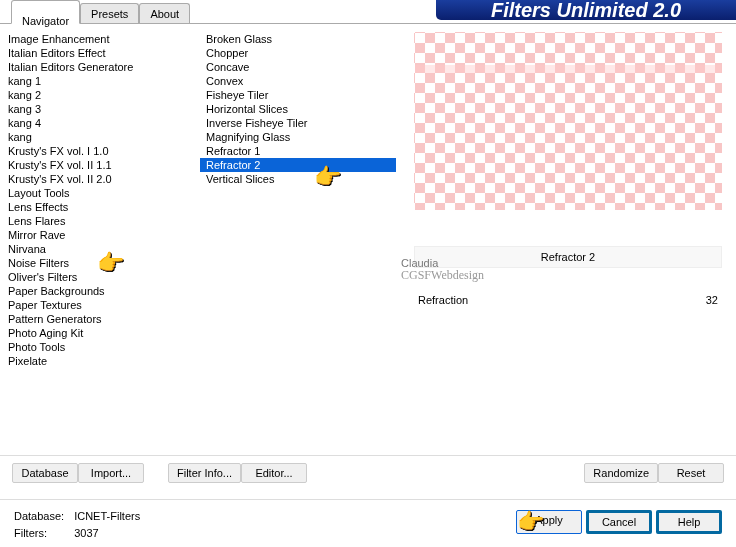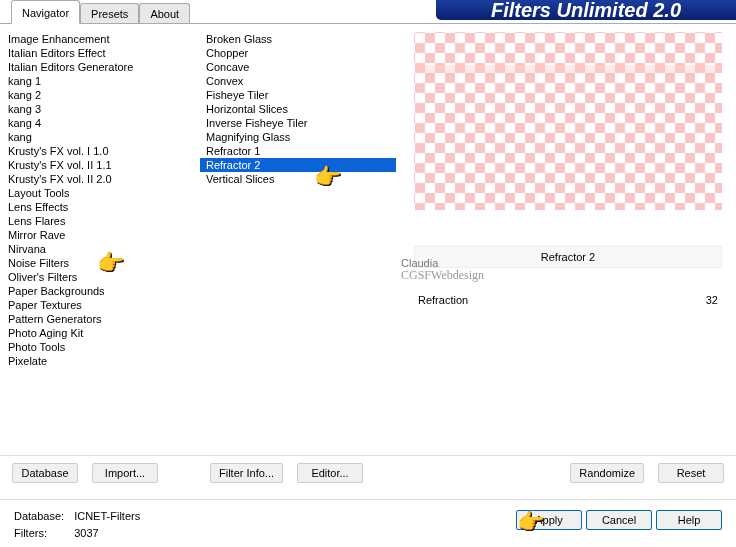--- a/index.html
+++ b/index.html
@@ -1,46 +1,46 @@
 <!DOCTYPE html>
 <html><head>
 <meta charset="utf-8">
 <style>
 *{box-sizing:border-box;margin:0;padding:0;font-family:Tahoma,Arial,sans-serif;font-size:11px}
 body{width:736px;height:547px;background:#fff;overflow:hidden;position:relative}
 .header{display:flex;height:24px}
 .tabs{display:flex;gap:0;padding-left:11px;flex:1}
 .tab{padding:4px 10px;border:1px solid #aaa;border-bottom:none;background:#e8e8e8;border-radius:3px 3px 0 0;cursor:pointer;margin-top:3px;font-size:11px}
-.tab.active{background:#fff;border-bottom:1px solid #fff;position:relative;z-index:2;margin-top:0;padding-top:6px}
+.tab.active{background:#fff;border-bottom:1px solid #fff;position:relative;z-index:2;margin-top:0;padding-top:14px}
 .title-bar{width:300px;height:20px;background:linear-gradient(180deg,#1a3d9e,#0a1f6e);color:#fff;font-style:italic;font-weight:bold;text-align:center;font-size:20px;line-height:20px;border-radius:0 0 0 5px}
 .main{position:relative;border-top:1px solid #aaa;margin-top:-1px;height:416px}
 .panes{display:flex;height:432px;border-bottom:1px solid #ddd;margin-bottom:4px}
 .list{overflow-y:scroll;padding:8px 0 0 2px;border-right:0}
 .list::-webkit-scrollbar{width:16px}
 .list::-webkit-scrollbar-track{background:#f0f0f0;border:1px solid #dcdcdc}
 .list::-webkit-scrollbar-thumb{background:#cdcdcd;border:1px solid #b0b0b0}
 .col1{width:198px}
 .col2{width:198px}
 .item{padding:1px 6px;white-space:nowrap;cursor:pointer}
 .item.sel{background:#0a64d8;color:#fff}
 .preview-col{flex:1;padding:8px 14px 0 18px;position:relative}
 .preview{width:100%;height:178px;background:repeating-conic-gradient(#f8c6c6 0 25%,#fff 0 50%) 0 0/20px 20px;border:1px solid transparent;position:relative}
 .preview::before{content:"";position:absolute;left:0;right:0;top:32px;height:8px;background:rgba(255,200,200,.4)}
 .watermark{position:absolute;left:5px;top:220px;font-family:'Brush Script MT',cursive;font-size:26px;color:#777;pointer-events:none}
 .watermark small{display:block;font-family:Tahoma;font-size:12px;color:#999;margin-top:-6px}
 .filter-title{margin-top:36px;text-align:center;padding:4px;background:#f8f8f8;border:1px solid #eee}
 .param{display:flex;justify-content:space-between;margin-top:26px;padding:0 4px}
-.btnrow{display:flex;gap:14px;padding:0 12px;height:26px;align-items:center}
+.btnrow{display:flex;gap:0;padding:0 12px;height:26px;align-items:center}
 .btn{padding:3px 8px;min-width:66px;text-align:center;cursor:pointer;background:#f0f0f0;border:1px solid #ccc;border-radius:2px}
 .spacer{flex:1}
 .footer{position:absolute;bottom:0;left:0;right:0;height:48px;border-top:1px solid #ddd}
 .info{position:absolute;left:12px;top:7px;line-height:15px}
 .info td:first-child{padding-right:8px}
 .actions{position:absolute;right:14px;top:10px;display:flex;gap:4px}
-.btn2{padding:3px 0;width:66px;text-align:center;cursor:pointer;background:#f0f0f0;border:1px solid #0369a1;border-radius:2px}
+.btn2{padding:3px 0;width:66px;text-align:center;cursor:pointer;background:#f0f0f0;border:3px solid #0369a1;border-radius:2px}
 .btn2.primary{border:1px solid #0a64d8}
 .pointer{position:absolute;font-size:22px;pointer-events:none;text-shadow:1px 1px 0 #000}
 .p1{left:97px;top:250px}
 .p2{left:314px;top:164px}
 .p3{left:517px;bottom:12px}
 </style>
 </head>
 <body>
 
 <div class="header">

